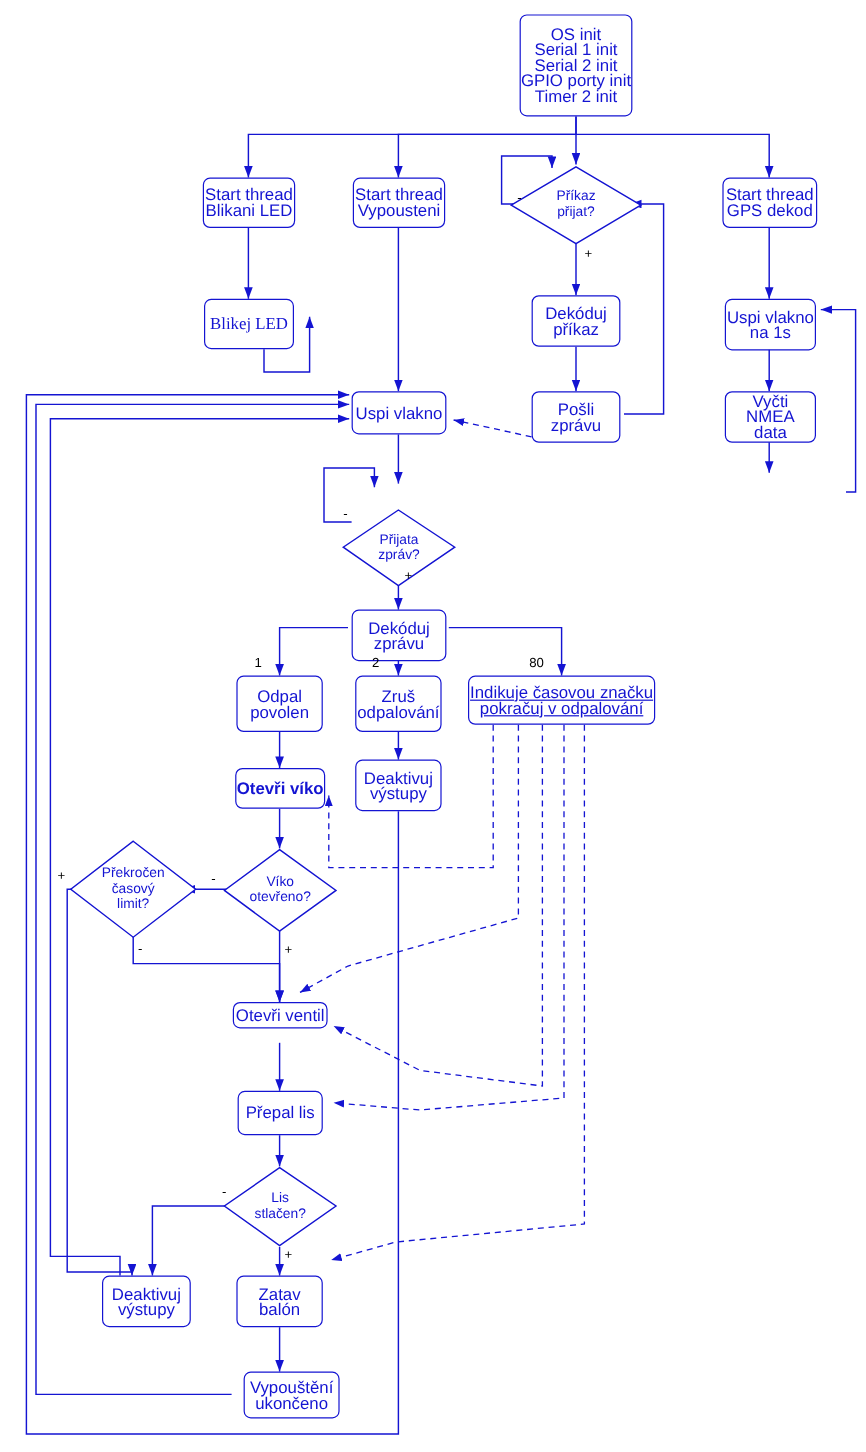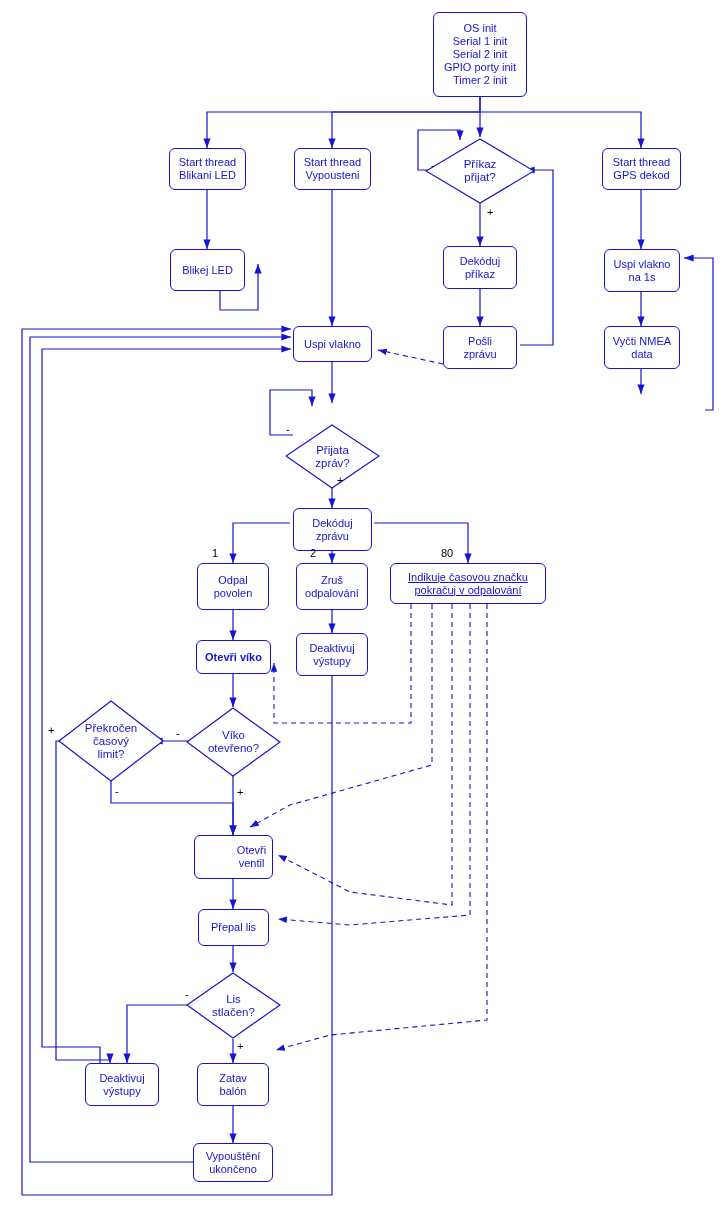--- a/index.html
+++ b/index.html
@@ -23,21 +23,21 @@
     height: 1210px;
     pointer-events: none;
   }
   .node {
     position: absolute;
     box-sizing: border-box;
     border: 1px solid #1414d2;
     border-radius: 6px;
     background: #ffffff;
     color: #1414d2;
-    font-size: 11px;
+    font-size: 14px;
     line-height: 13px;
     display: flex;
     align-items: center;
     justify-content: center;
     text-align: center;
     white-space: pre-line;
   }
   .diamond {
     position: absolute;
     box-sizing: border-box;
@@ -175,21 +175,21 @@
 GPS dekod</div>
 
   <div class="diamond" style="left:425px; top:138px; width:110px; height:66px;">
     <svg class="dshape" viewBox="0 0 110 66">
         <polygon points="55,1 109,33 55,65 1,33" fill="#ffffff" stroke="#1414d2" stroke-width="1.2"></polygon>
       </svg>
     <div class="dlabel">Příkaz
 přijat?</div>
   </div>
 
-  <div class="node" style="left:170px; top:249px; width:75px; height:42px;">Blikej LED</div>
+  <div class="node" style="left:170px; top:249px; width:75px; height:42px;font-family:Liberation Serif, serif;">Blikej LED</div>
   <div class="node" style="left:443px; top:246px; width:74px; height:43px;">Dekóduj
 příkaz</div>
   <div class="node" style="left:604px; top:249px; width:76px; height:43px;">Uspi vlakno
 na 1s</div>
 
   <div class="node" style="left:293px; top:326px; width:79px; height:36px;">Uspi vlakno</div>
   <div class="node" style="left:443px; top:326px; width:74px; height:43px;">Pošli
 zprávu</div>
   <div class="node" style="left:604px; top:326px; width:76px; height:43px;">Vyčti NMEA
 data</div>
@@ -227,36 +227,36 @@
   </div>
 
   <div class="diamond" style="left:186px; top:707px; width:95px; height:70px;">
     <svg class="dshape" viewBox="0 0 95 70">
         <polygon points="47,1 94,35 47,69 1,35" fill="#ffffff" stroke="#1414d2" stroke-width="1.2"></polygon>
       </svg>
     <div class="dlabel">Víko
 otevřeno?</div>
   </div>
 
-  <div class="node" style="left:194px; top:835px; width:79px; height:44px;padding-left:36px;">Otevři ventil</div>
+  <div class="node" style="left:194px; top:835px; width:79px; height:22px;">Otevři ventil</div>
   <div class="node" style="left:198px; top:909px; width:71px; height:37px;">Přepal lis</div>
 
   <div class="diamond" style="left:186px; top:972px; width:95px; height:67px;">
     <svg class="dshape" viewBox="0 0 95 67">
         <polygon points="47,1 94,33 47,66 1,33" fill="#ffffff" stroke="#1414d2" stroke-width="1.2"></polygon>
       </svg>
     <div class="dlabel">Lis
 stlačen?</div>
   </div>
 
   <div class="node" style="left:85px; top:1063px; width:74px; height:43px;">Deaktivuj
 výstupy</div>
   <div class="node" style="left:197px; top:1063px; width:72px; height:43px;">Zatav
 balón</div>
-  <div class="node" style="left:193px; top:1143px; width:80px; height:39px;">Vypouštění
+  <div class="node" style="left:203px; top:1143px; width:80px; height:39px;">Vypouštění
 ukončeno</div>
 
   <div class="elabel" style="left:431px; top:159px;">-</div>
   <div class="elabel" style="left:487px; top:206px;">+</div>
   <div class="elabel" style="left:286px; top:423px;">-</div>
   <div class="elabel" style="left:337px; top:474px;">+</div>
   <div class="elabel" style="left:212px; top:547px;">1</div>
   <div class="elabel" style="left:310px; top:547px;">2</div>
   <div class="elabel" style="left:441px; top:547px;">80</div>
   <div class="elabel" style="left:176px; top:727px;">-</div>

